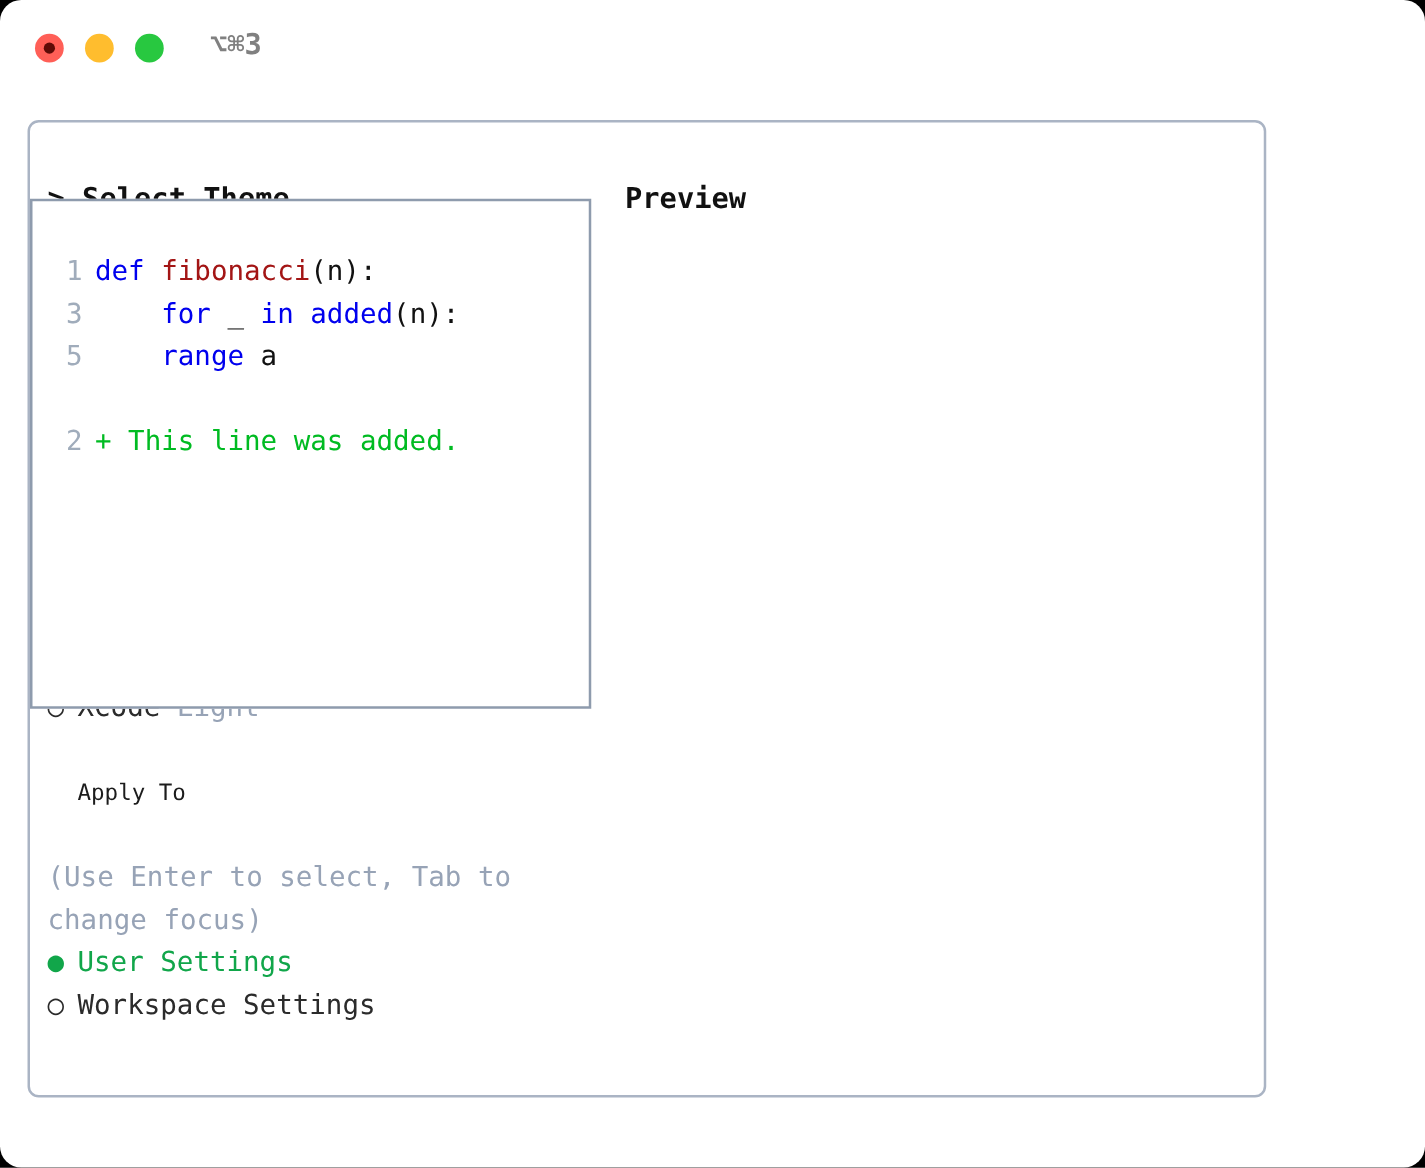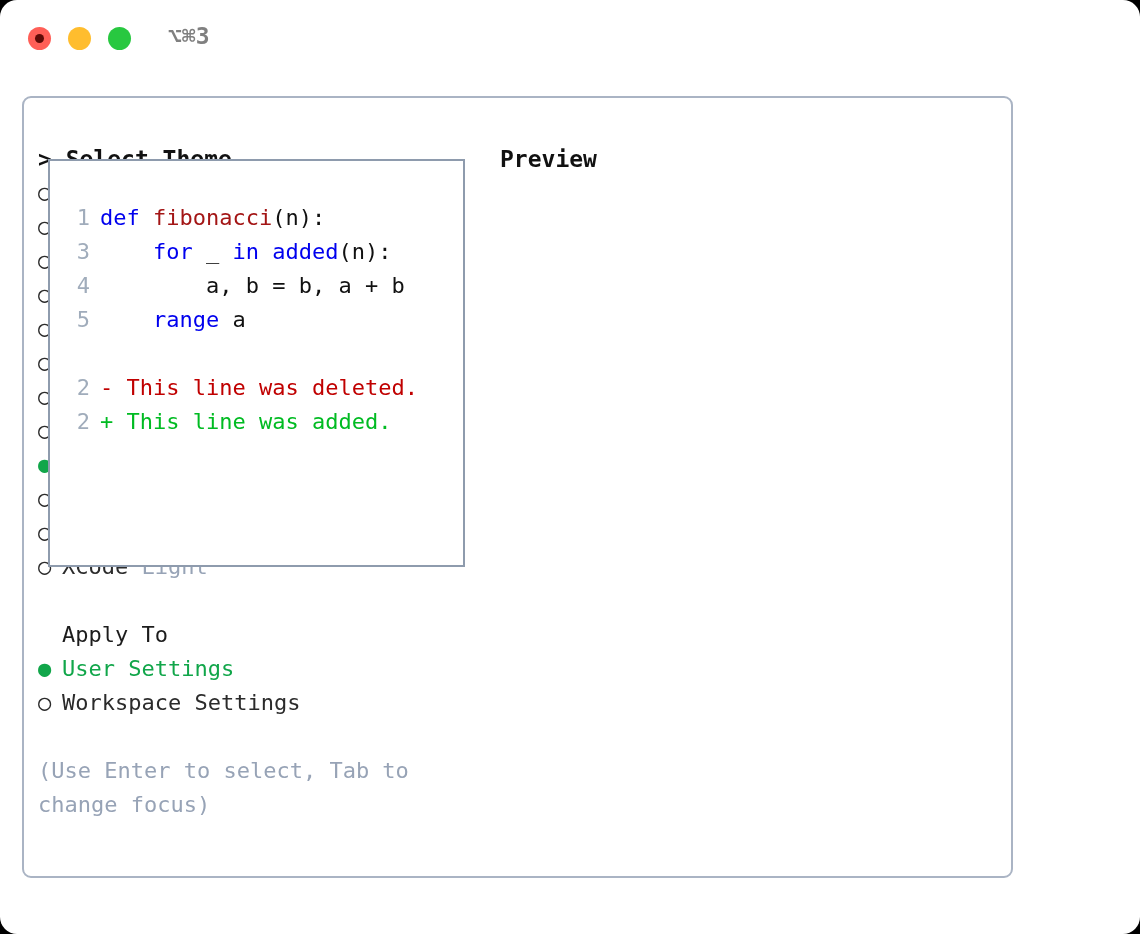--- a/index.html
+++ b/index.html
@@ -103,21 +103,21 @@
   }
   .opt-row.selected .marker { color: #11a64a; }
   .opt-row.selected .opt-label { color: #11a64a; }
 
   .opt-label { color: #2b2b2b; }
   .opt-cat   { color: #97a3b6; }
 
   .group-header {
     height: 34px;
     line-height: 34px;
-    font-size: 22px;
+    font-size: 18px;
     color: #1c1c1c;
     white-space: pre;
     padding-left: 24px;
   }
 
   .spacer-row { height: 34px; }
 
   #hint {
     margin-top: 34px;
     font-size: 22px;
@@ -137,23 +137,23 @@
   #preview-title {
     font-size: 23px;
     font-weight: bold;
     color: #111111;
     line-height: 34px;
     white-space: pre;
   }
 
   #code-box {
     position: absolute;
-    left: 24px;
+    left: 0;
     top: 61px;
-    width: 417px;
+    width: 449px;
     height: 408px;
     border: 2px solid #8e9bad;
     background: #ffffff;
   }
 
   #code-inner {
     position: absolute;
     left: 12px;
     top: 40px;
     width: 452px;
@@ -216,42 +216,40 @@
           <div class="opt-row selected"><span class="marker">●</span><span class="opt-label">Default Light</span><span class="opt-cat"> Light</span></div>
           <div class="opt-row"><span class="marker">○</span><span class="opt-label">GitHub Light</span><span class="opt-cat"> Light</span></div>
           <div class="opt-row"><span class="marker">○</span><span class="opt-label">Google Code</span><span class="opt-cat"> Light</span></div>
           <div class="opt-row"><span class="marker">○</span><span class="opt-label">XCode</span><span class="opt-cat"> Light</span></div>
         </div>
 
       <div class="spacer-row"></div>
 
       <div class="group-header">Apply To</div>
 
+      <div id="hint">(Use Enter to select, Tab to change focus)</div>
+
       <div id="apply-list">
           <div class="opt-row selected"><span class="marker">●</span><span class="opt-label">User Settings</span></div>
           <div class="opt-row"><span class="marker">○</span><span class="opt-label">Workspace Settings</span></div>
         </div>
-
-      <div id="hint">(Use Enter to select, Tab to change focus)</div>
     </div>
 
     <div id="right-col">
       <div id="preview-title">Preview</div>
     </div>
 
     <div id="code-box">
       <div id="code-inner">
         <div id="code-lines">
             <div class="code-line"><span class="lineno">1</span><span class="tok-kw">def </span><span class="tok-fn">fibonacci</span><span class="tok-plain">(n):</span></div>
             <div class="code-line"><span class="lineno">3</span><span class="tok-plain">    </span><span class="tok-kw">for</span><span class="tok-plain"> _ </span><span class="tok-kw">in</span><span class="tok-plain"> </span><span class="tok-kw">added</span><span class="tok-plain">(n):</span></div>
-            <div class="code-line"><span class="lineno">4</span><span class="tok-plain">        a, b = b, a + b</span></div>
             <div class="code-line"><span class="lineno">5</span><span class="tok-plain">    </span><span class="tok-kw">range</span><span class="tok-plain"> a</span></div>
           </div>
         <div class="diff-gap"></div>
         <div id="diff-lines">
-            <div class="code-line"><span class="lineno">2</span><span class="diff-del">- This line was deleted.</span></div>
             <div class="code-line"><span class="lineno">2</span><span class="diff-add">+ This line was added.</span></div>
           </div>
       </div>
     </div>
 
   </div>
 </div>
 
 </body></html>

